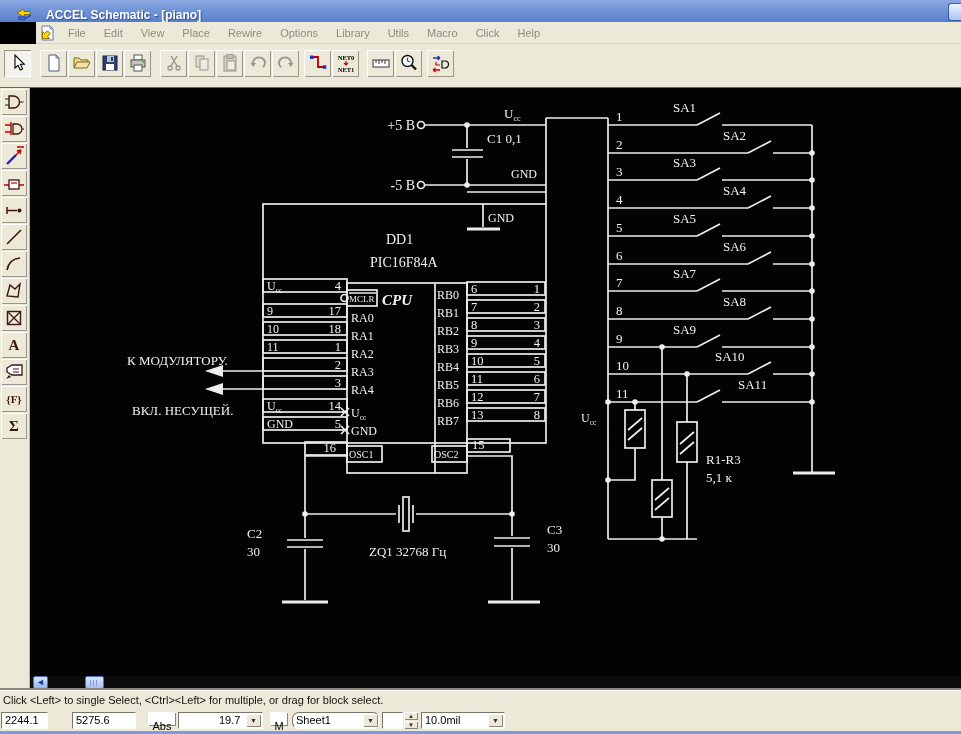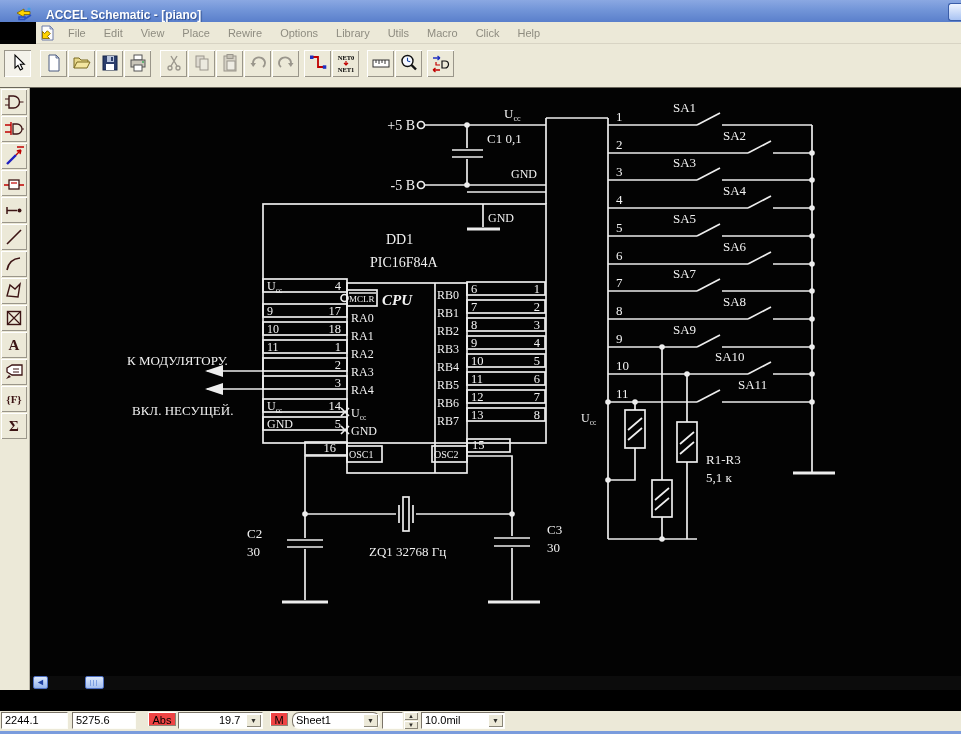--- a/index.html
+++ b/index.html
@@ -33,21 +33,21 @@
   
   .hscroll{position:absolute;left:30px;top:588px;width:931px;height:14px;background:#0c0c0c;}
   .sbtn{position:absolute;left:3px;top:0;width:15px;height:13px;background:linear-gradient(#dce8fb,#96b5ee);border:1px solid #4d6fc2;border-radius:2px;color:#1d3fa0;font-size:9px;line-height:11px;text-align:center;box-sizing:border-box;}
   .sthumb{position:absolute;left:55px;top:0;width:19px;height:13px;background:linear-gradient(#dce8fb,#a6c0f0);border:1px solid #4d6fc2;border-radius:2px;box-sizing:border-box;}
   .sthumb i{display:block;margin:3px auto 0;width:9px;height:6px;
     background:repeating-linear-gradient(90deg,#7d9fe0 0 1px,transparent 1px 3px);}
   
   .hintbar{position:absolute;left:0;top:690px;width:961px;height:21px;background:#ece9d8;border-top:1px solid #fff;box-shadow:0 -2px 0 #8a8678;box-sizing:border-box;color:#15150f;font-size:11px;padding:3px 0 0 3px;}
   .fieldbar{position:absolute;left:0;top:711px;width:961px;height:20px;background:#ece9d8;}
   .fld{position:absolute;top:1px;height:17px;background:#fff;border:1px solid;border-color:#7b7468 #fdfdf8 #fdfdf8 #7b7468;box-sizing:border-box;font-size:11px;padding:1px 3px;color:#000;}
-  .btn{position:absolute;top:1px;height:14px;background:#ef4444;box-shadow:inset 1px 1px 0 #fff, inset -1px -1px 0 #8a8678;box-sizing:border-box;font-size:11px;text-align:center;padding-top:2px;color:#000;}
+  .btn{position:absolute;top:1px;height:14px;background:#ffffff;box-shadow:inset 1px 1px 0 #fff, inset -1px -1px 0 #8a8678;box-sizing:border-box;font-size:11px;text-align:center;padding-top:8px;color:#000;}
   .dd .arr{position:absolute;right:1px;top:1px;width:15px;height:13px;background:#ece9d8;box-shadow:inset 1px 1px 0 #fff, inset -1px -1px 0 #8a8678;font-size:7px;color:#30302c;text-align:center;line-height:13px;}
   .spin{position:absolute;top:1px;width:14px;height:17px;}
   .spin div{position:absolute;left:0;width:14px;height:8px;background:#ece9d8;box-shadow:inset 1px 1px 0 #fff, inset -1px -1px 0 #8a8678;font-size:6px;text-align:center;line-height:8px;color:#30302c;}
   .bottomborder{position:absolute;left:0;top:731px;width:961px;height:3px;background:#7a9cdd;}
 </style>
 </head>
 <body>
 
 <div class="win">
 
@@ -472,23 +472,26 @@
     </div>
 
     <div class="hscroll">
       <div class="sbtn">◄</div>
       <div class="sthumb">
           <i></i>
         </div>
     </div>
   </div>
 
+  <div class="hintbar">
+    <span>Click &lt;Left&gt; to single Select, &lt;Ctrl&gt;&lt;Left&gt; for multiple, or drag for block select.</span>
+  </div>
 
   <div class="fieldbar">
-    <div class="fld" style="left:1px;width:67px;">2244.1</div>
+    <div class="fld" style="left:1px;width:47px;">2244.1</div>
     <div class="fld" style="left:72px;width:64px;">5275.6</div>
     <div class="btn" style="left:148px;width:28px;">Abs</div>
     <div class="fld dd" style="left:178px;width:85px;padding-left:40px;">
       <span>19.7</span>
       <span class="arr">▼</span>
     </div>
     <div class="btn" style="left:270px;width:18px;">M</div>
     <div class="fld dd" style="left:292px;width:88px;border-radius:7px;">
       <span>Sheet1</span>
       <span class="arr">▼</span>

